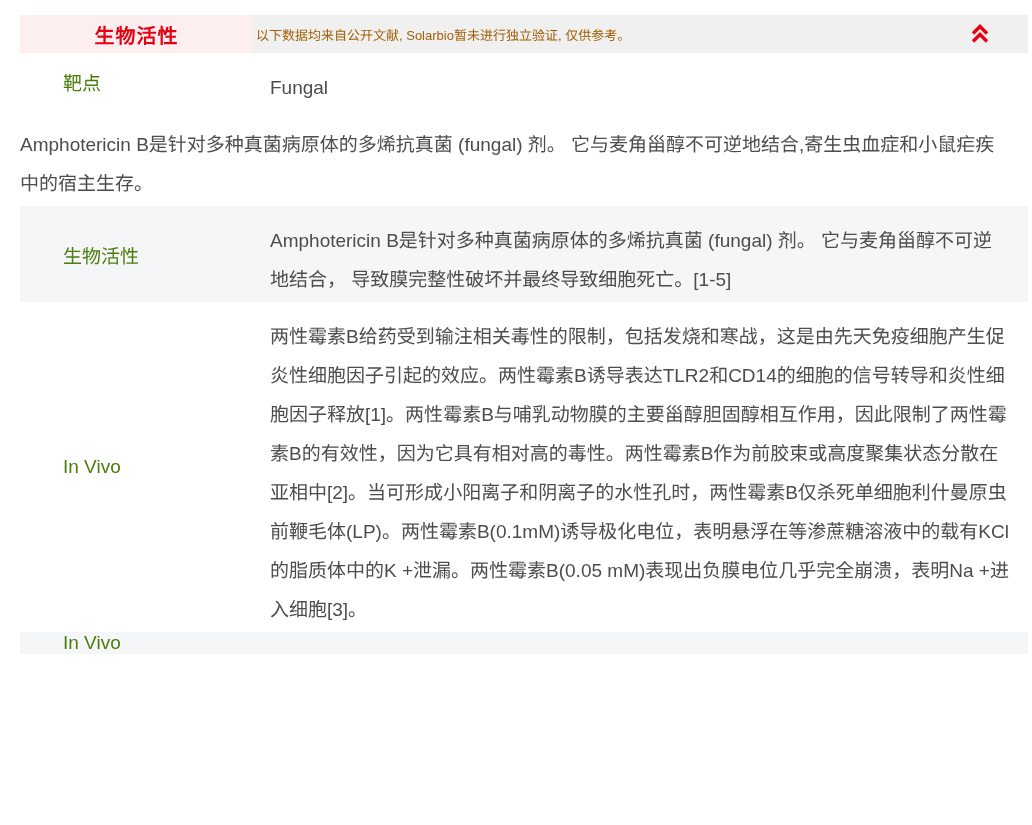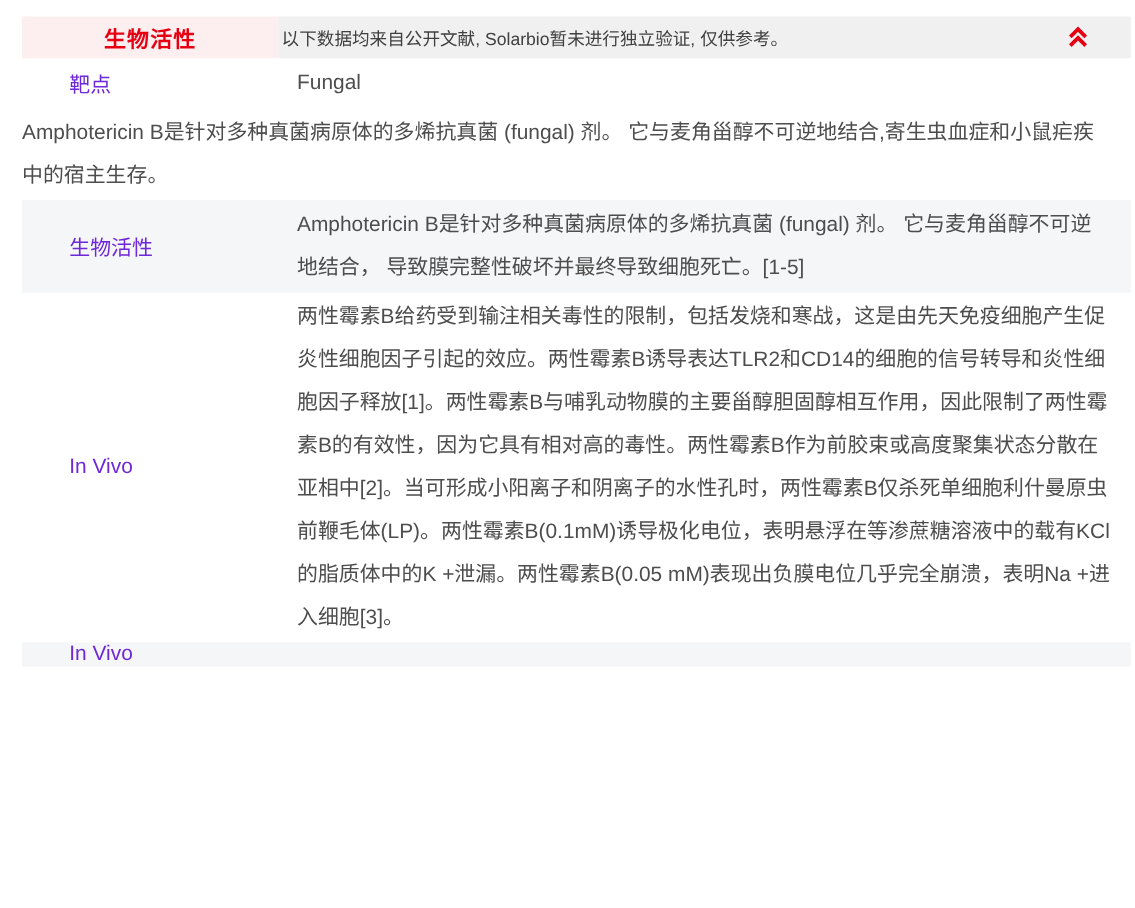--- a/index.html
+++ b/index.html
@@ -7,33 +7,33 @@
               font-family:"Liberation Sans","DejaVu Sans",sans-serif; }
   .container { position:absolute; left:20px; top:15px; width:1008px; }
 
   
   .section-header { display:flex; height:38px; width:100%; }
   .header-title-cell { width:233px; background:#fdeff0; display:flex;
                        align-items:center; justify-content:center; }
   .header-title { color:#e60012; font-size:20px; font-weight:bold; letter-spacing:1px; }
   .header-note-cell { flex:1; background:#f0f0f0; display:flex; align-items:center;
                       padding-left:3px; position:relative; }
-  .header-note { color:#404040; font-size:16px; }
+  .header-note { color:#a16207; font-size:13px; }
   .collapse-btn { position:absolute; right:36px; top:50%; transform:translateY(-50%);
                   width:24px; height:24px; display:flex; align-items:center;
                   justify-content:center; cursor:pointer; background:transparent; border:none; }
 
   
   .bio-table { width:100%; }
   .row { display:flex; width:100%; }
   .row.shaded { background:#f5f6f7; }
   .row-label { width:250px; min-width:250px; padding-left:43px; display:flex;
-               align-items:center; color:#6d28d9; font-size:19px; }
+               align-items:center; color:#4d7c0f; font-size:19px; }
   .row-value { flex:1; padding:3px 18px 3px 0; color:#4d4d4d; font-size:19px;
-               line-height:39px; word-break:break-word; }
+               line-height:39px; word-break:break-word;margin-top:12px; }
 </style>
 </head>
 <body>
 
 <div class="container">
 
   <div class="section-header">
     <div class="header-title-cell">
       <span class="header-title">生物活性</span>
     </div>

